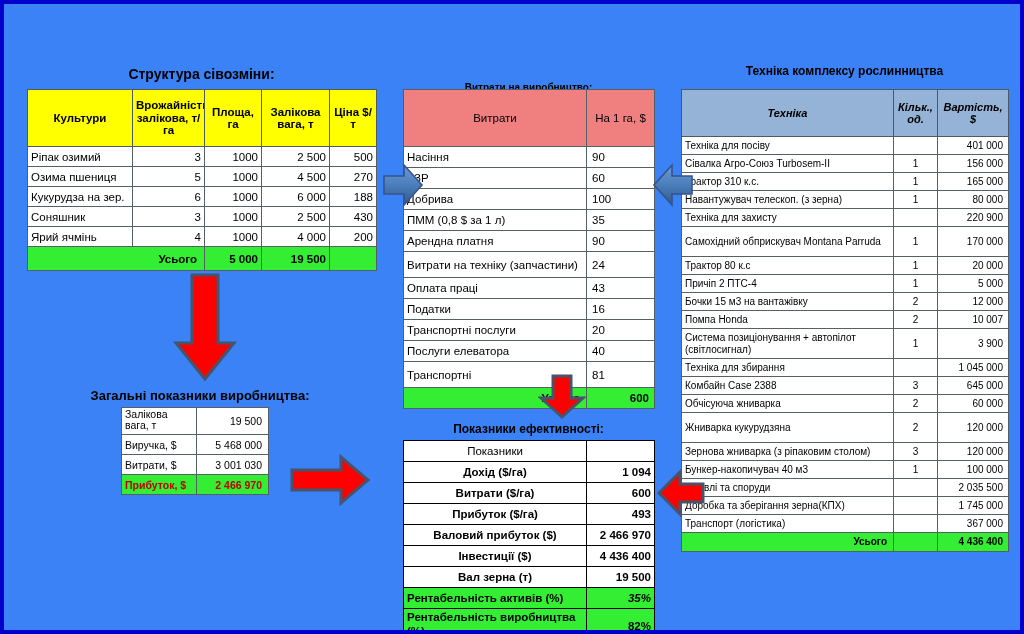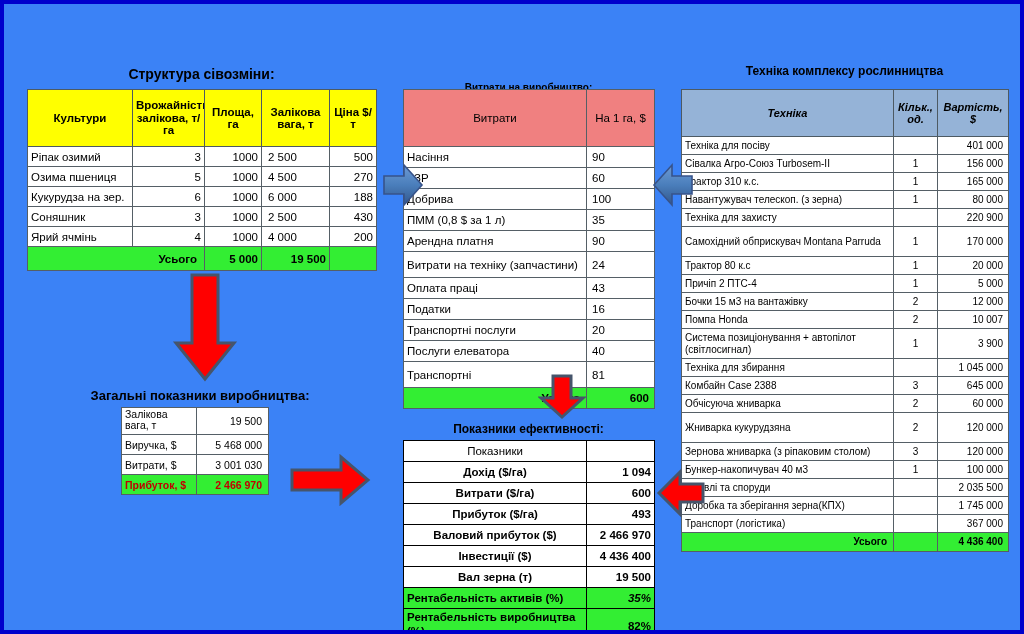--- a/index.html
+++ b/index.html
@@ -56,21 +56,21 @@
     font-weight: bold;
     font-size: 11.5px;
     text-align: center;
     height: 54px;
     line-height: 12.5px;
     border: 1px solid #4d5a63;
   }
   #t-crops td { height: 17px; }
   #t-crops td.name { text-align: left; }
   #t-crops td.num  { text-align: right; }
-  #t-crops td.numl { text-align: left; padding-left: 6px; }
+  #t-crops td.numl { text-align: right; padding-left: 6px; }
   #t-crops tr.total td {
     background: #33ee33;
     font-weight: bold;
     height: 21px;
   }
   #t-crops tr.total td.lbl { text-align: right; padding-right: 7px; }
 
   
   #t-costs { left: 399px; top: 85px; width: 251px; font-size: 11.5px; }
   #t-costs th {

